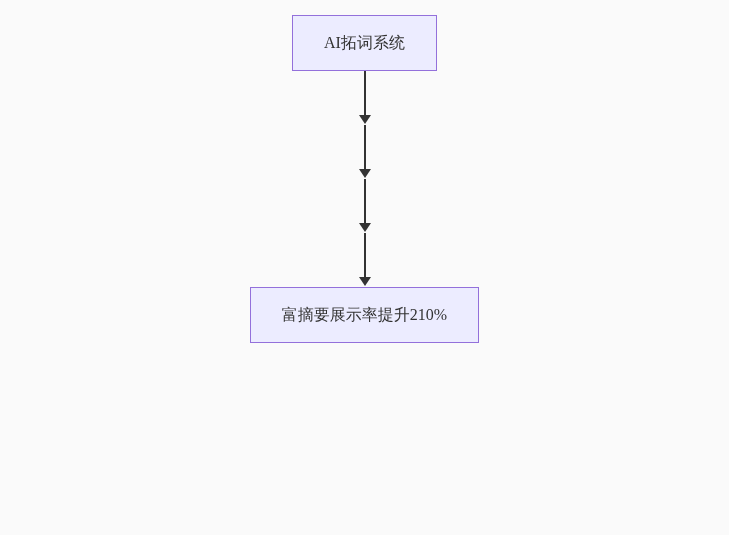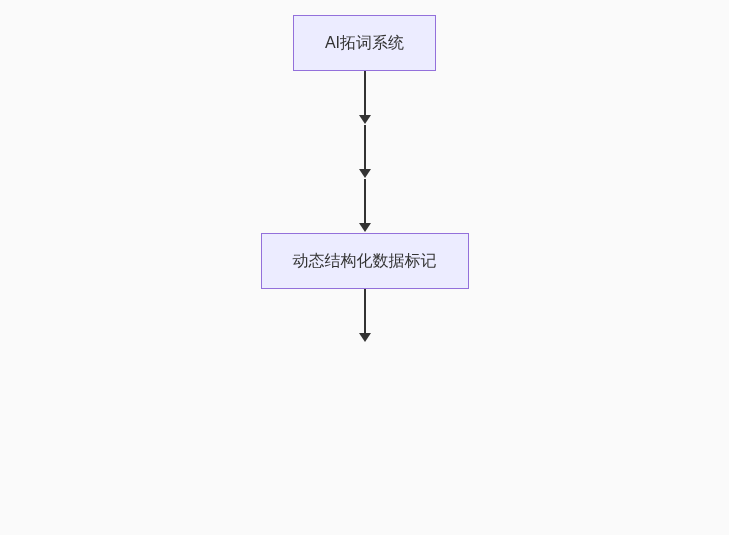--- a/index.html
+++ b/index.html
@@ -28,20 +28,21 @@
     padding: 0 31px;
     display: flex;
     align-items: center;
     justify-content: center;
     background: var(--node-fill, #ECECFF);
     border: 1px solid var(--node-border, #9370DB);
     color: var(--text, #333333);
     font-size: 16px;
     line-height: 1.2;
     white-space: nowrap;
+    font-family: Liberation Serif, serif;
   }
   .edge {
     display: flex;
     flex-direction: column;
     align-items: center;
     height: 54px;
   }
   .edge .line {
     width: 2px;
     height: 45px;
@@ -73,21 +74,21 @@
     <div class="line"></div>
     <div class="head"></div>
   </div>
 
 
   <div class="edge">
     <div class="line"></div>
     <div class="head"></div>
   </div>
 
-  <div class="node">动态结构化数据标记</div>
 
   <div class="edge">
     <div class="line"></div>
     <div class="head"></div>
   </div>
 
+  <div class="node">富摘要展示率提升210%</div>
 
 </div>
 
 </body></html>

